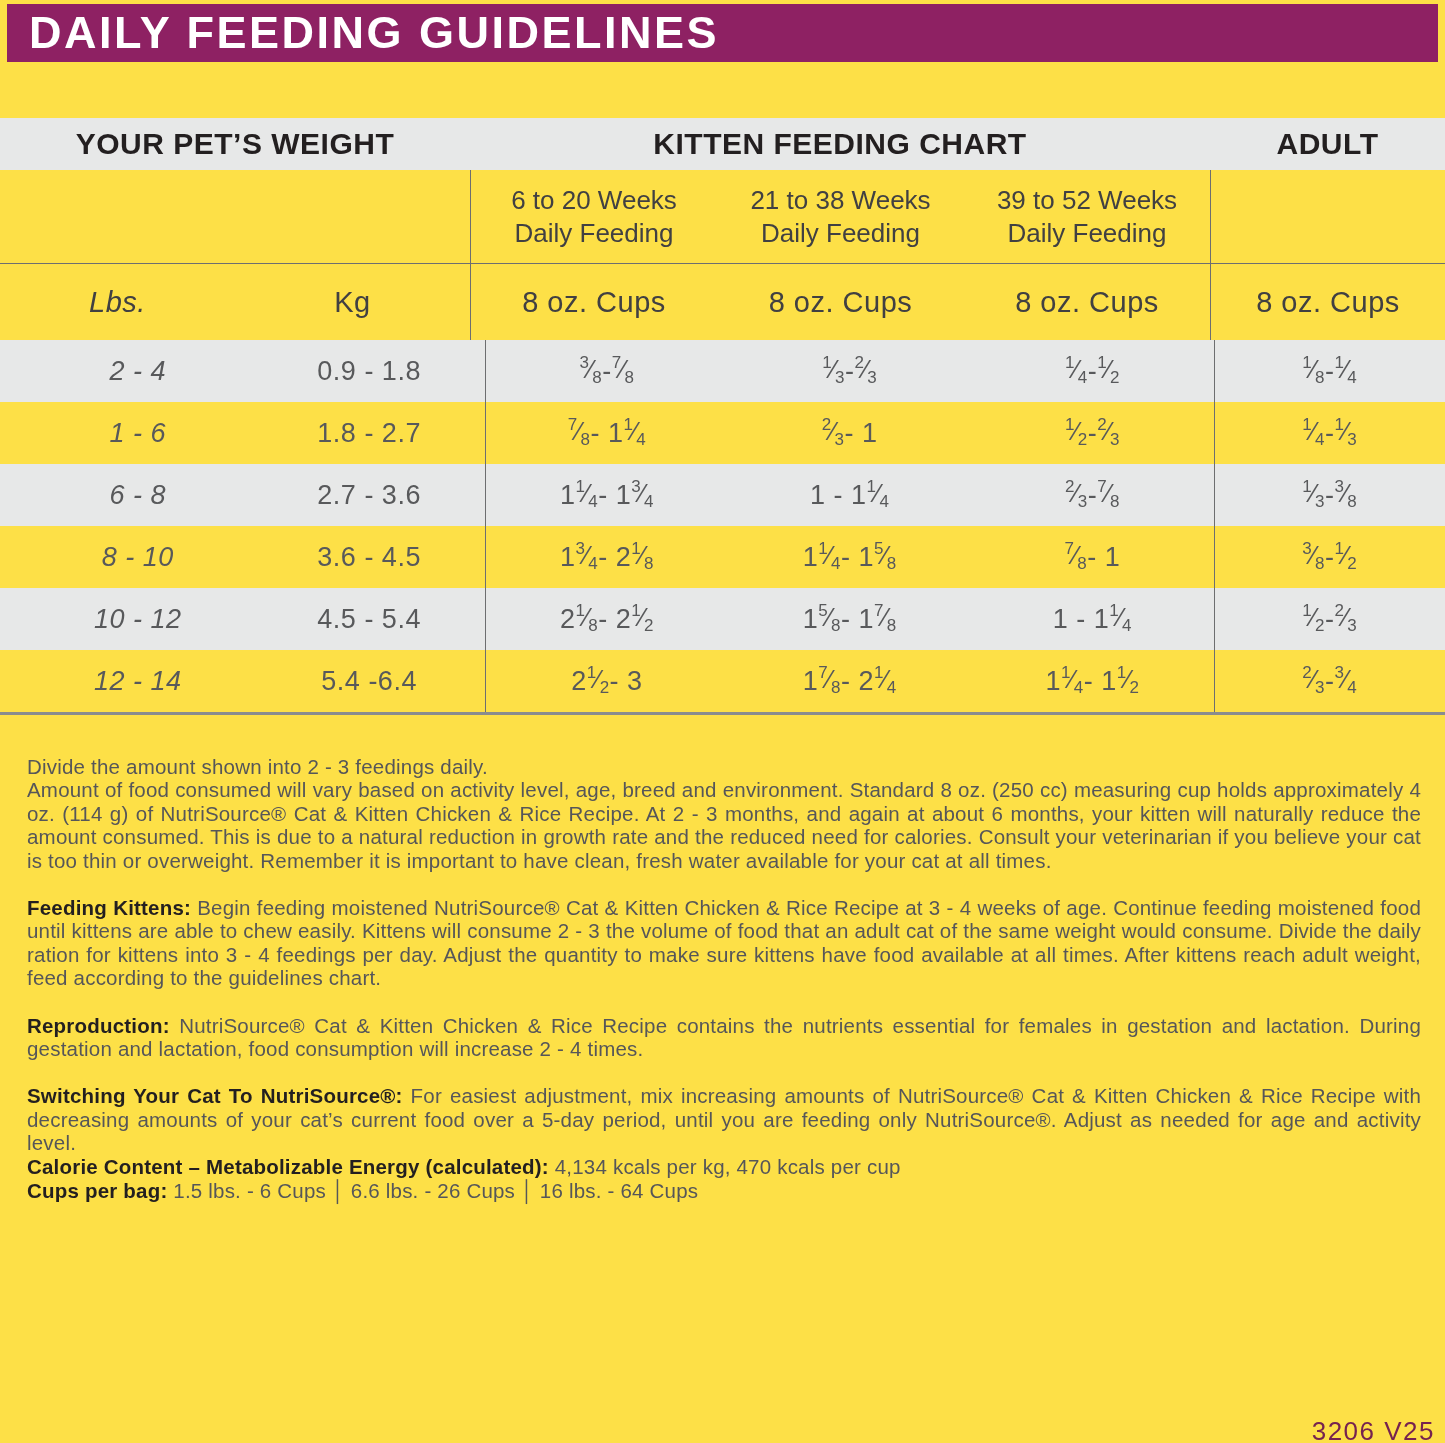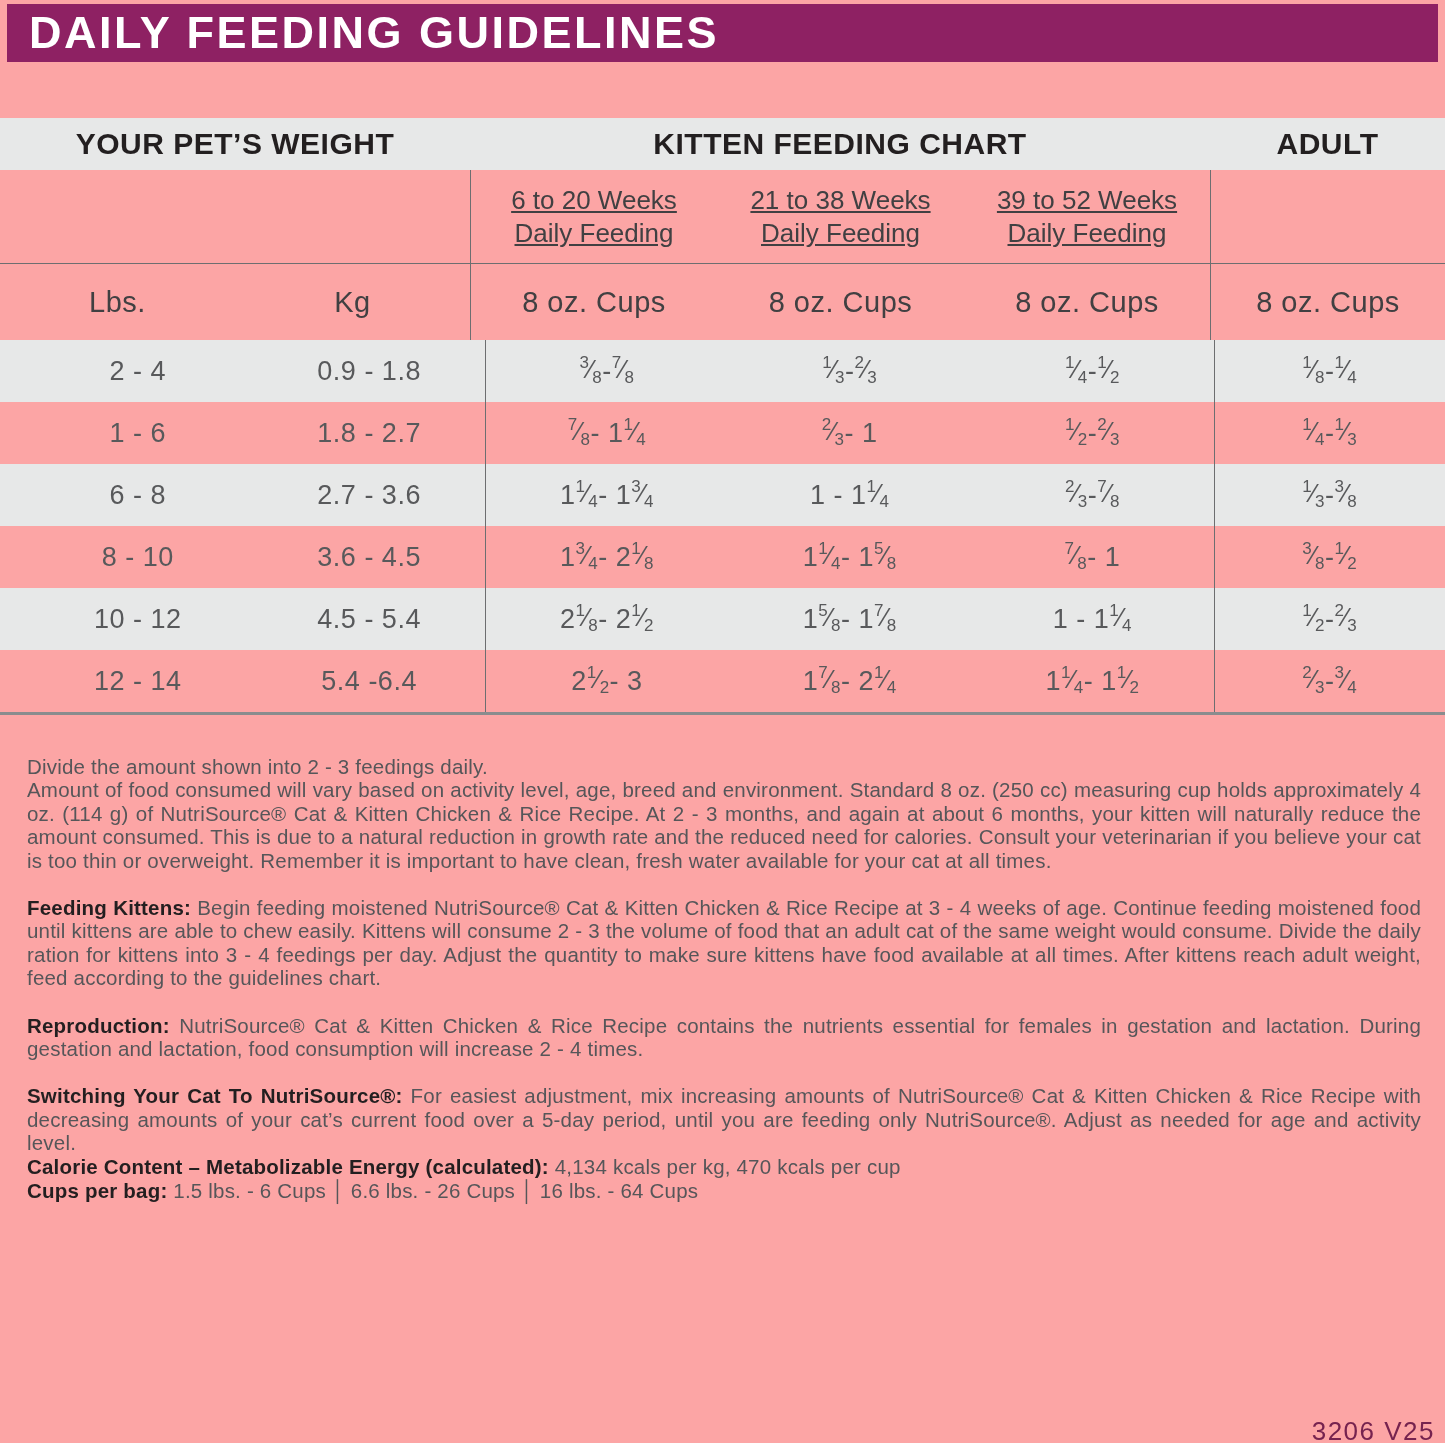--- a/index.html
+++ b/index.html
@@ -1,36 +1,36 @@
 <!DOCTYPE html>
 <html><head>
 <meta charset="utf-8">
 <style>
   html,body{margin:0;padding:0;background:#ffffff;}
-  #page{position:relative;width:1445px;height:1443px;background:#fca5a5;overflow:hidden;
+  #page{position:relative;width:1445px;height:1443px;background:#fde047;overflow:hidden;
         font-family:"Liberation Sans","DejaVu Sans",sans-serif;}
 
   
   .titlebar{margin:4px 7px 0 7px;height:58px;background:#8e2163;display:flex;align-items:center;
             padding-left:22px;box-sizing:border-box;}
   .titlebar span{color:#ffffff;font-size:45px;font-weight:bold;letter-spacing:2.5px;}
 
   
   .ftable{margin-top:56px;width:1445px;}
   .trow{display:flex;align-items:center;}
   .cell{display:flex;align-items:center;justify-content:center;box-sizing:border-box;height:100%;text-align:center;}
-  .c1{width:235px;} .c2{width:235px;} .c3{width:247px;} .c4{width:247px;justify-content:center;} .c5{width:246px;} .c6{width:235px;}
+  .c1{width:235px;font-style:italic;} .c2{width:235px;} .c3{width:247px;} .c4{width:247px;justify-content:center;} .c5{width:246px;} .c6{width:235px;}
   .wide-left{width:470px;text-align:right;} .wide-mid{width:740px;} 
   .bl{border-left:1px solid #6d6e70;}
 
   .band{height:52px;background:#e7e8e8;}
   .band .cell{font-weight:bold;font-size:30px;color:#231f20;letter-spacing:0.5px;}
 
   .subrow{height:93px;border-bottom:1px solid #6d6e70;}
-  .subrow .cell{font-size:26px;color:#414042;line-height:33px;text-decoration:underline;}
+  .subrow .cell{font-size:26px;color:#414042;line-height:33px;}
 
   .unitrow{height:76px;}
   .unitrow .cell{font-size:29px;color:#414042;letter-spacing:0.5px;}
 
   .datarow{height:62px;font-size:27px;color:#58595b;letter-spacing:0.5px;padding-left:22px;}
   .stripe{background:#e7e8e8;}
 
   .table-end{height:3px;background:#8a8c8e;width:1445px;}
 
   

